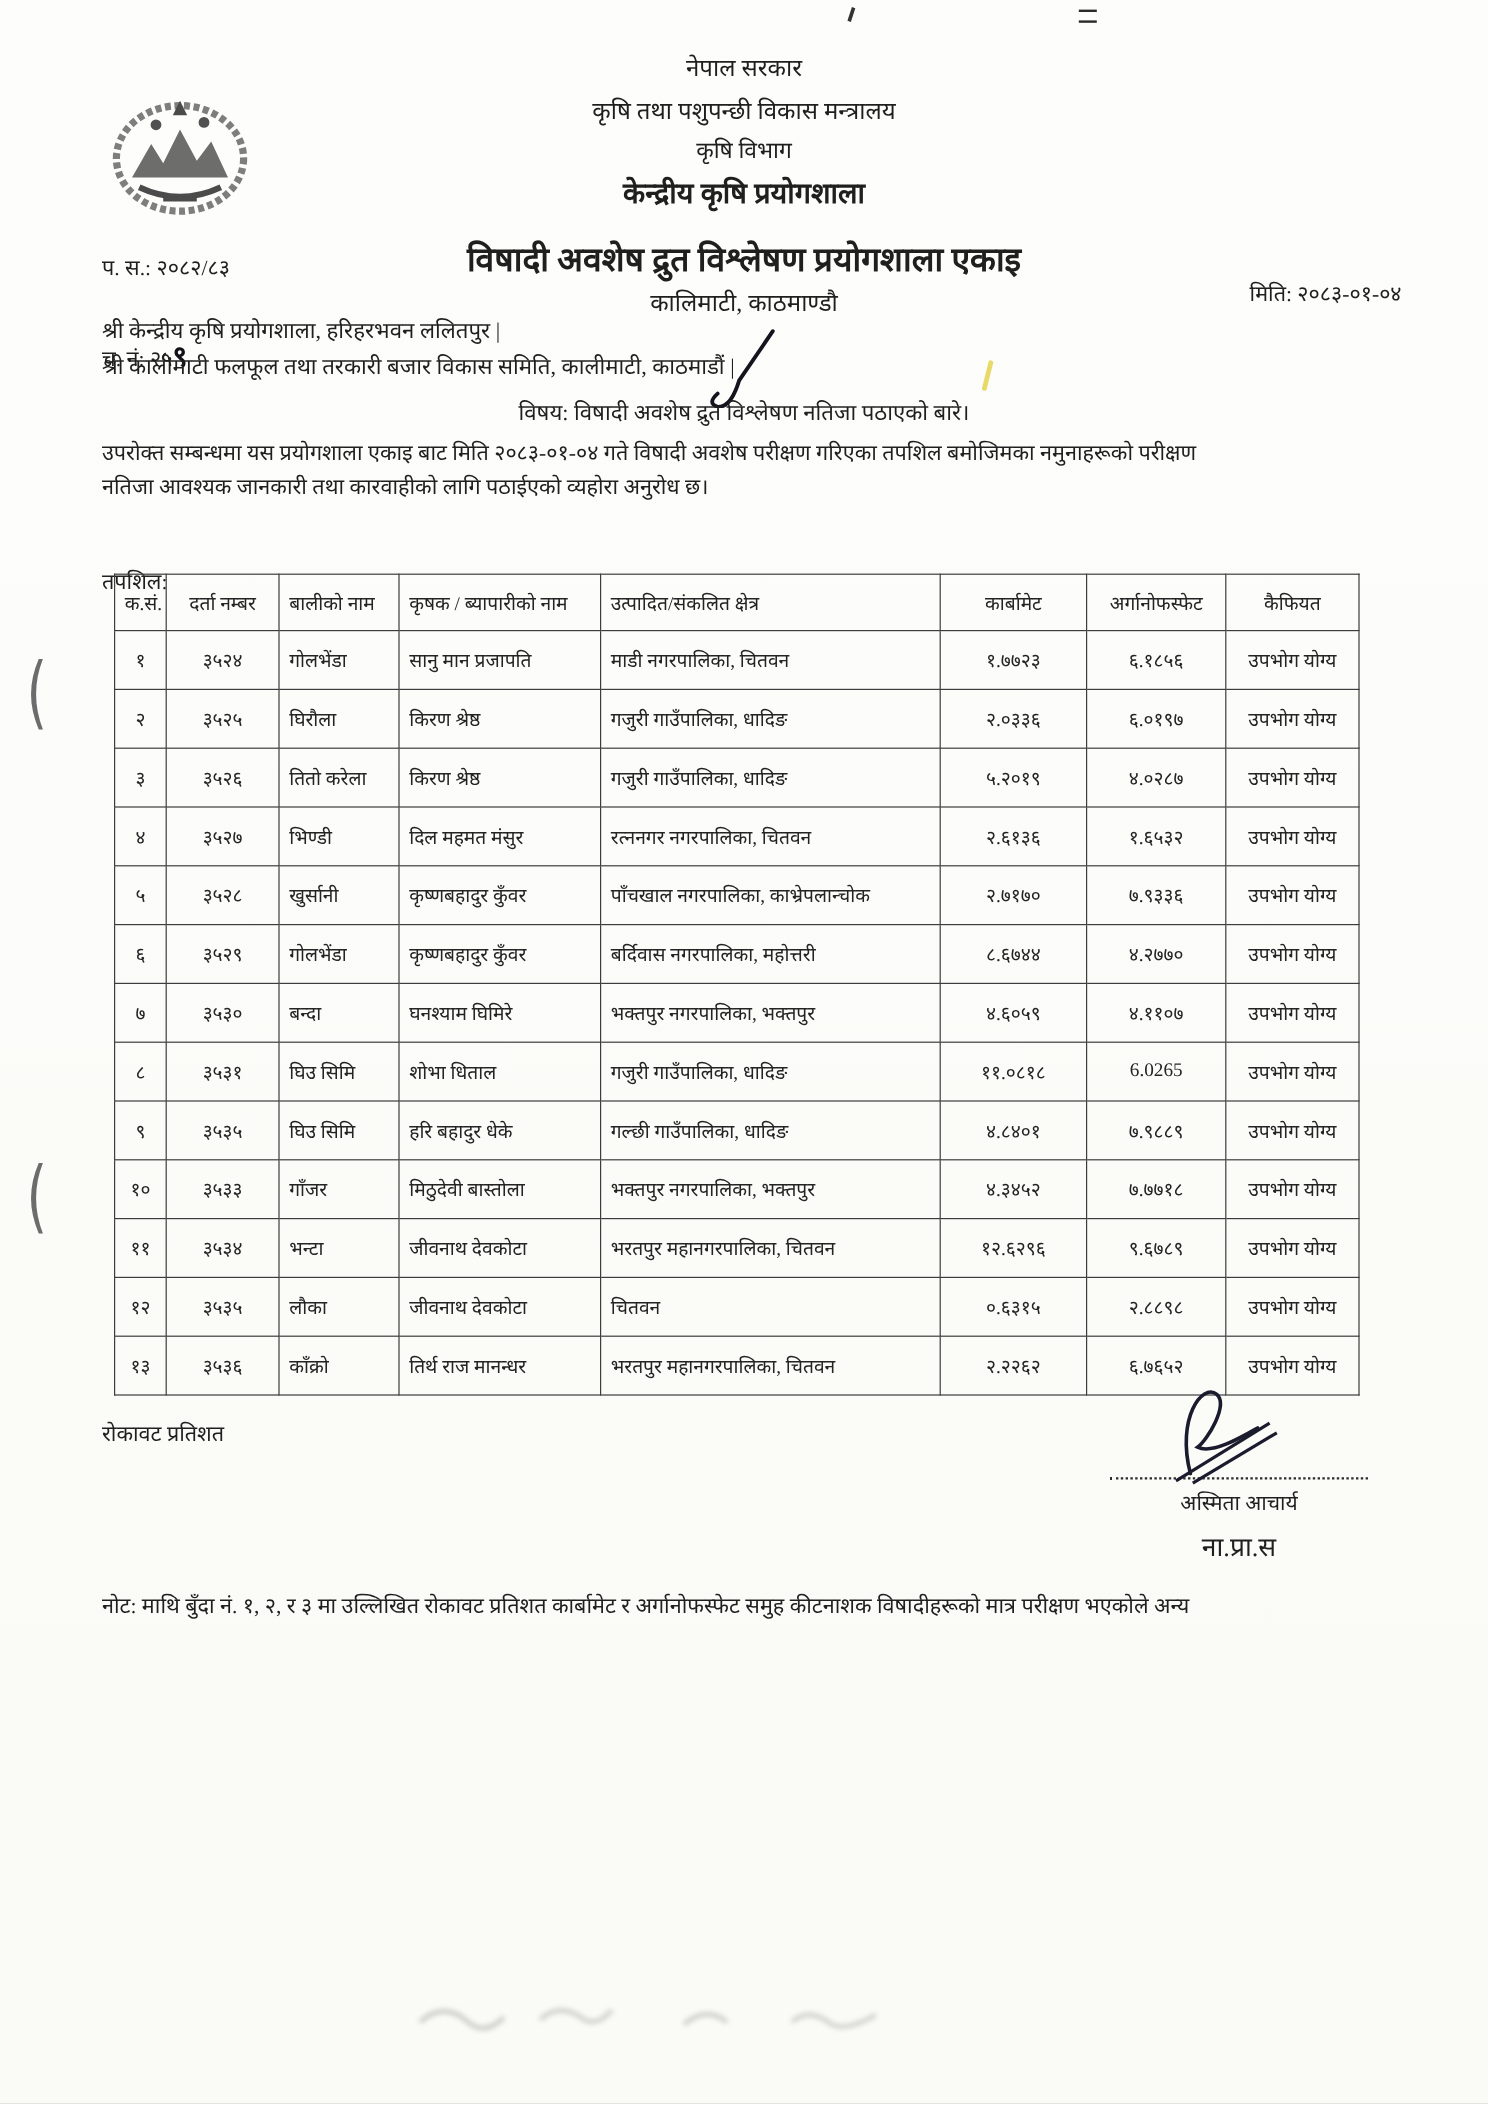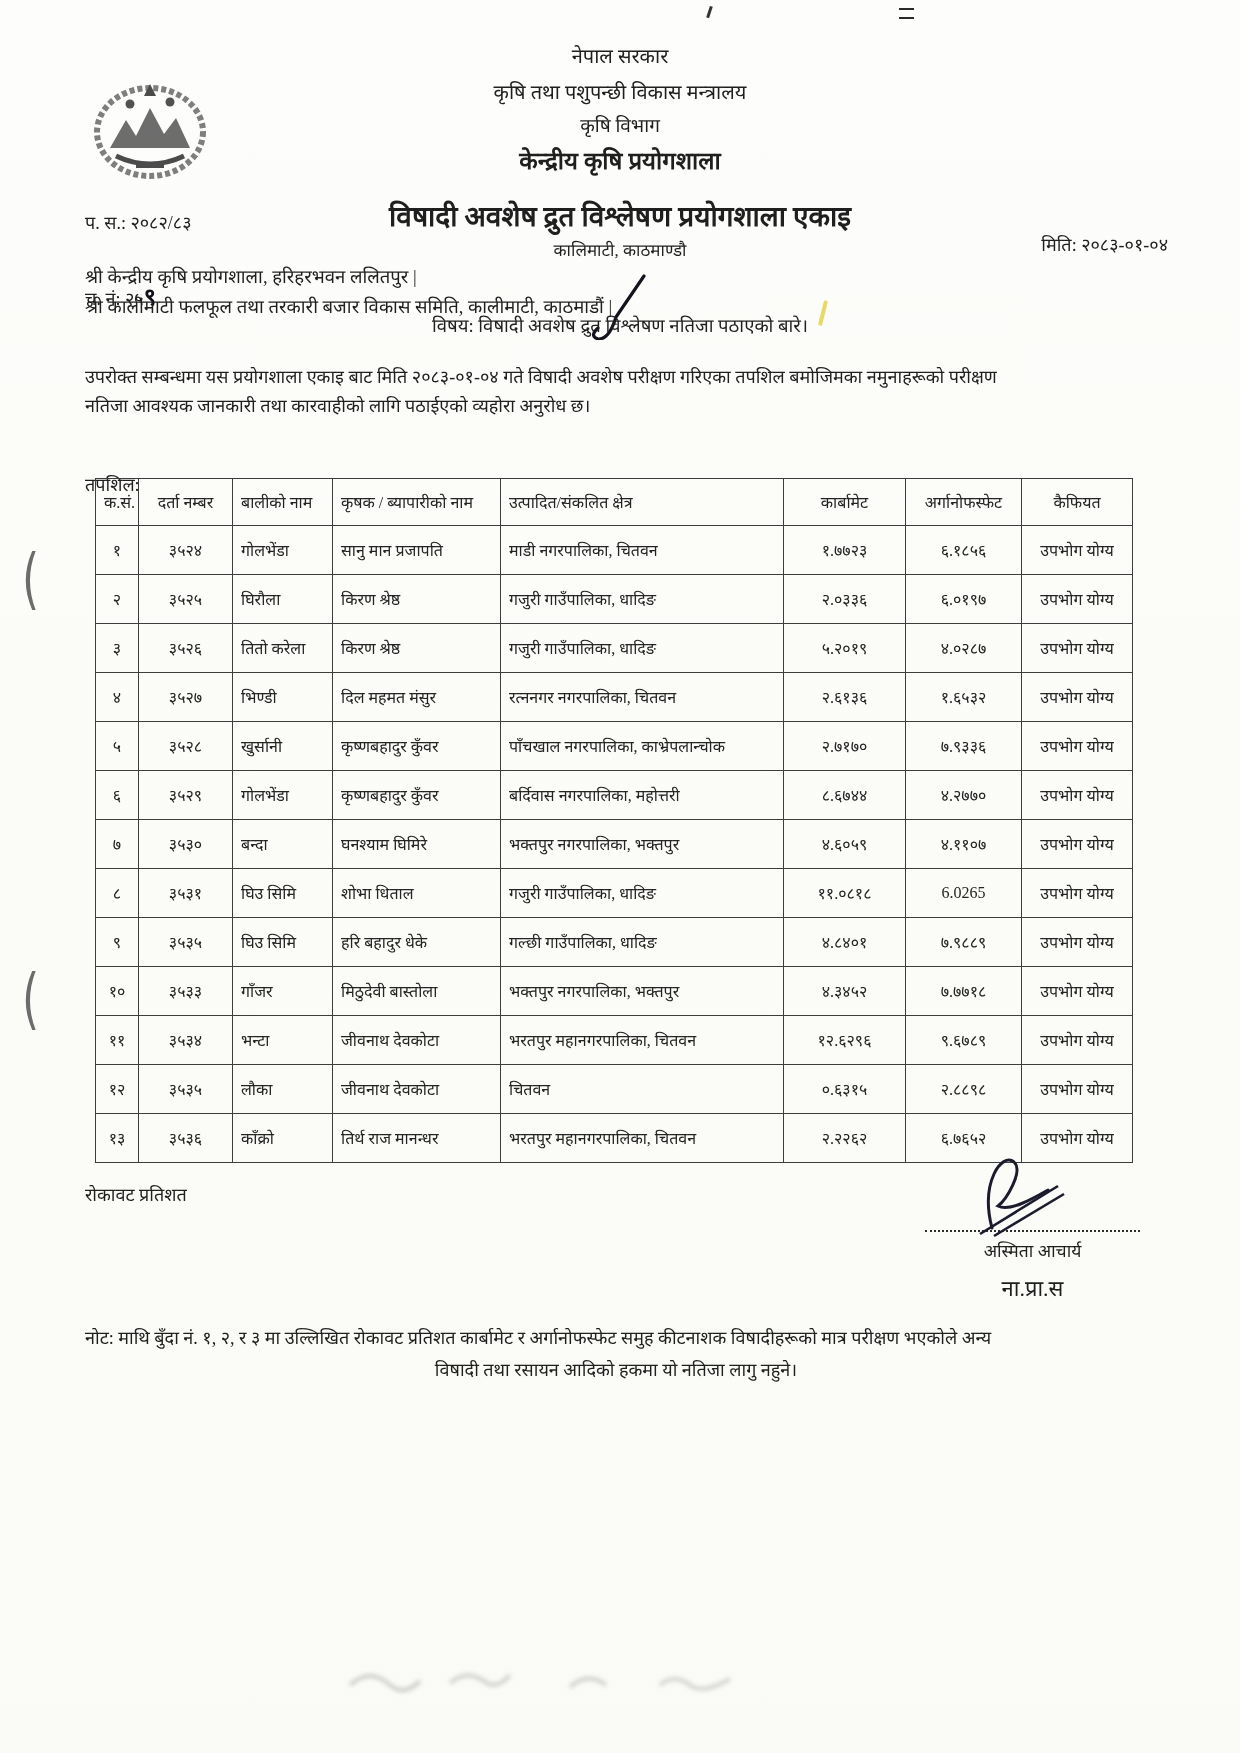--- a/index.html
+++ b/index.html
@@ -9,29 +9,29 @@
     font-family:"Liberation Serif","DejaVu Serif",serif;
     color:#1f1f1f; overflow:hidden;
   }
   
   .header-block { position:absolute; top:42px; left:0; width:100%; text-align:center; }
   .h-line1 { font-size:20px; }
   .h-line2 { font-size:20px; margin-top:9px; }
   .h-line3 { font-size:19px; margin-top:7px; }
   .h-line4 { font-size:24px; font-weight:bold; margin-top:5px; }
   .h-line5 { font-size:28px; font-weight:bold; margin-top:20px; }
-  .h-line6 { font-size:17px; margin-top:4px; }
+  .h-line6 { font-size:20px; margin-top:4px; }
   .emblem { position:absolute; left:92px; top:76px; opacity:.88; }
   
   .ref-no   { position:absolute; left:85px; top:210px; font-size:18px; }
   .ch-no    { position:absolute; left:85px; top:240px; font-size:18px;margin-top:39px; }
   .ch-hand  { font-weight:700; font-size:24px; font-family:"DejaVu Serif",serif; color:#101018; }
   .miti     { position:absolute; right:72px; top:232px; font-size:18px; }
   .addr     { position:absolute; left:85px; top:262px; font-size:18.5px; line-height:30px; }
-  .subject  { position:absolute; top:312px; left:0; width:100%; text-align:center; font-size:18.5px; }
+  .subject  { position:absolute; top:330px; left:0; width:100%; text-align:center; font-size:18.5px; }
   .body-para{ position:absolute; left:85px; top:363px; width:1075px; font-size:18px; line-height:29px; }
   .tapashil { position:absolute; left:85px; top:472px; font-size:18px; }
   
   table.results { position:absolute; left:95px; top:478px; width:1037px; border-collapse:collapse; table-layout:fixed; }
   table.results th, table.results td {
     border:1.6px solid #3d3d3d; font-size:16px; padding:3px 8px;
     overflow:hidden; font-weight:normal; color:#242424;
   }
   table.results th { height:40px; }
   table.results td { height:42px; }
@@ -266,21 +266,20 @@
       <path d="M22 86 L100 38" stroke="#1b1b2e" stroke-width="2.6"></path>
       <path d="M36 88 L106 46" stroke="#1b1b2e" stroke-width="2.6"></path>
     </svg>
     <div class="sig-line"></div>
     <div class="sig-name">अस्मिता आचार्य</div>
     <div class="sig-title">ना.प्रा.स</div>
   </div>
 
   <div class="note">
     <div>नोट: माथि बुँदा नं. १, २, र ३ मा उल्लिखित रोकावट प्रतिशत कार्बामेट र अर्गानोफस्फेट समुह कीटनाशक विषादीहरूको मात्र परीक्षण भएकोले अन्य</div>
-    <div class="note-line2">विषादी तथा रसायन आदिको हकमा यो नतिजा लागु नहुने।</div>
   </div>
 
   <div class="paren-artifact paren-1">(</div>
   <div class="paren-artifact paren-2">(</div>
   <div class="yellow-mark"></div>
   <div class="tr-mark"></div>
   <div class="tm-mark"></div>
   <svg class="bleed" width="430" height="60" viewBox="0 0 430 60">
     <path d="M10 30 q20 -18 40 0 q14 12 30 -4" fill="none" stroke="#8b8b8b" stroke-width="4"></path>
     <path d="M110 28 q16 -14 34 -2 q12 10 26 -6" fill="none" stroke="#949494" stroke-width="4"></path>

